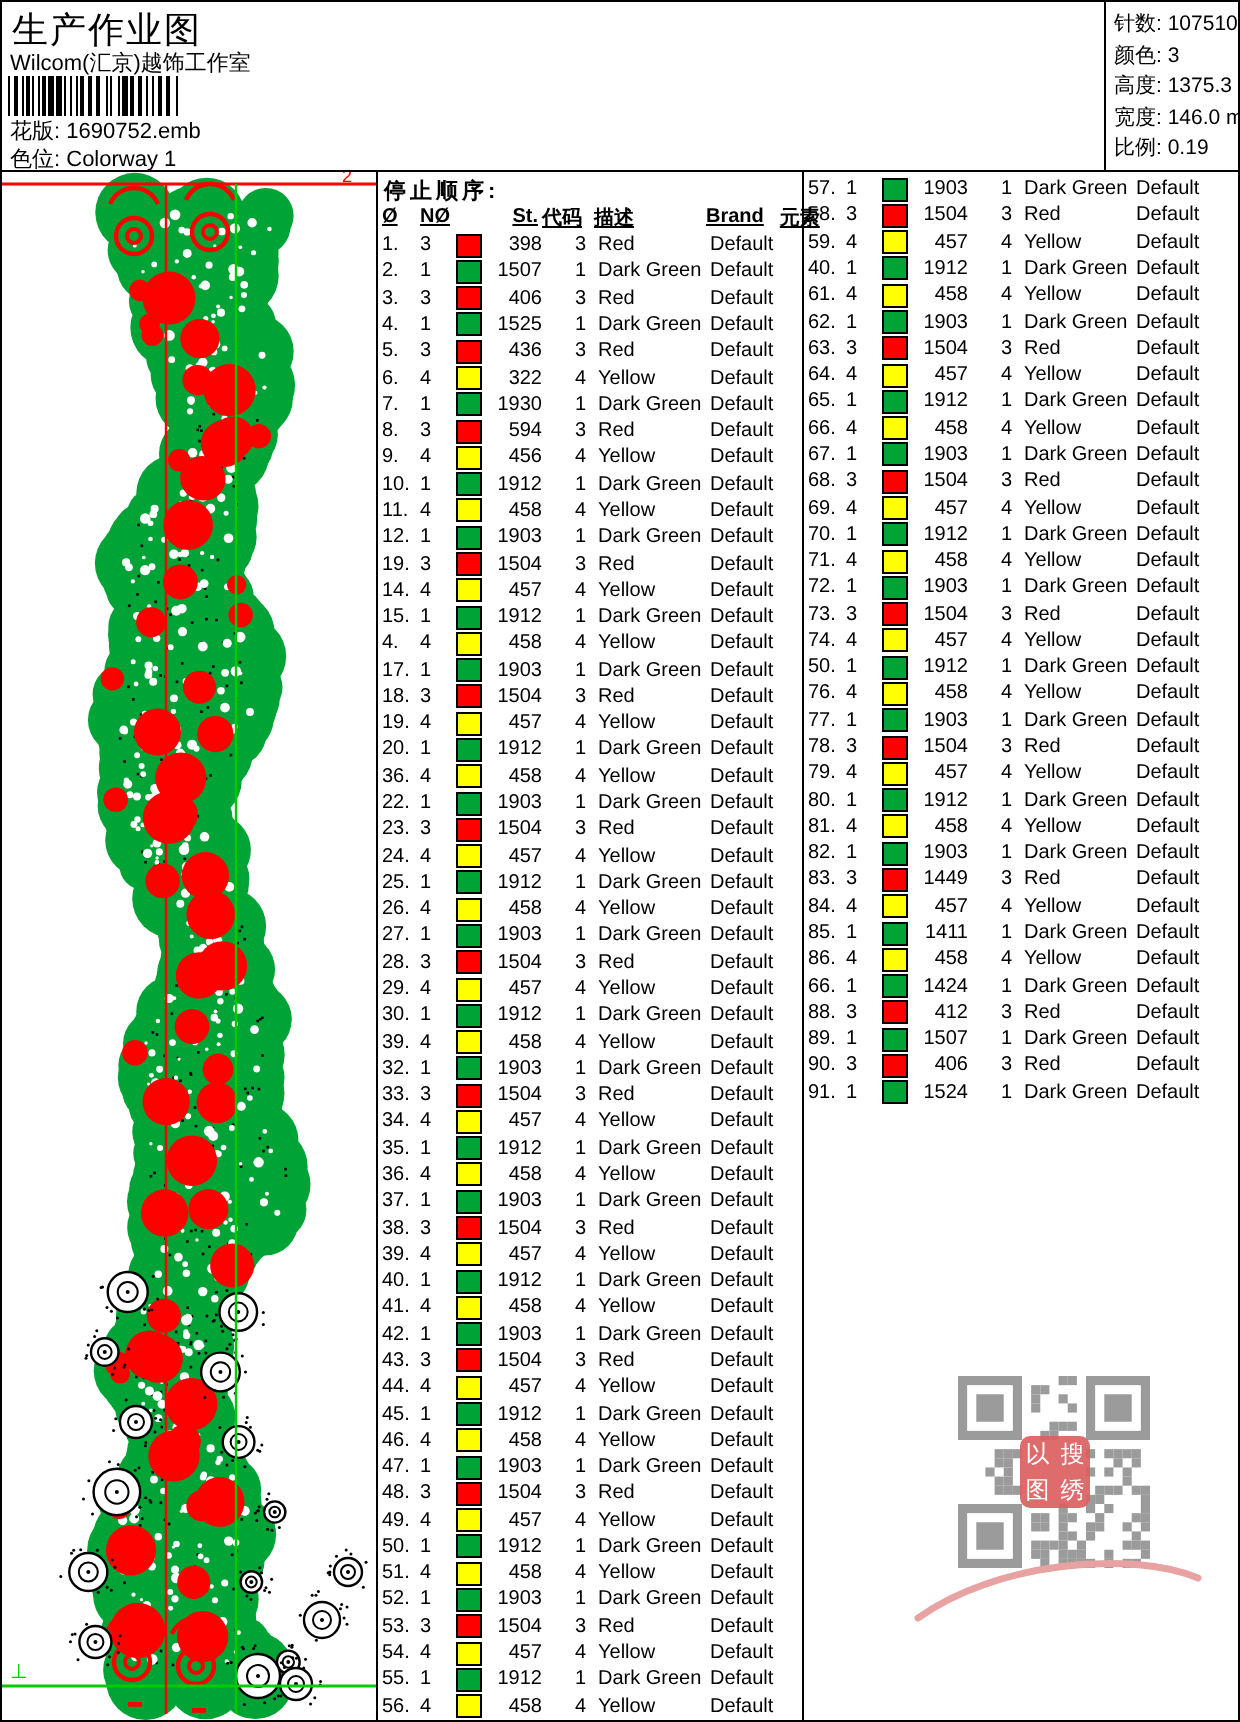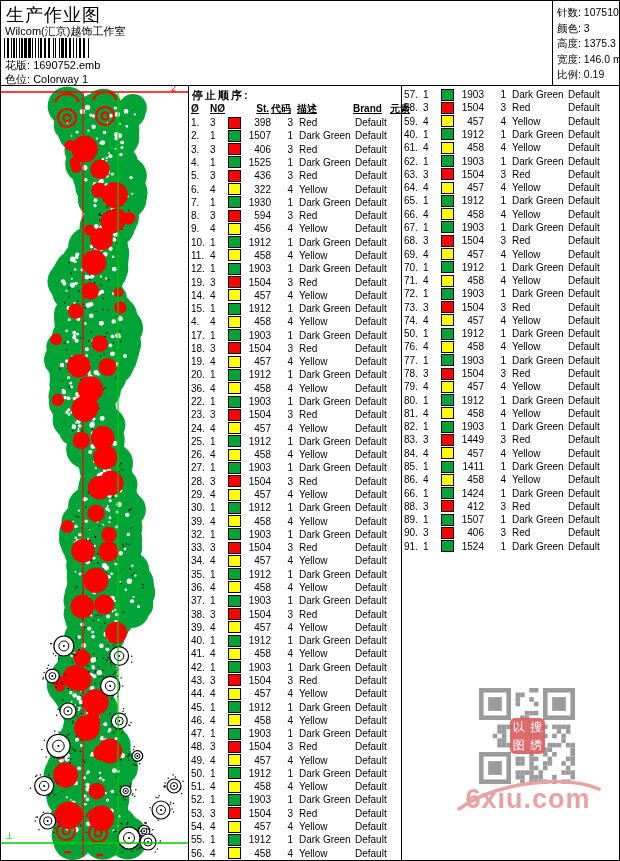--- a/index.html
+++ b/index.html
@@ -2448,15 +2448,14 @@
     </svg>
   <div class="seal" id="seal">
       <span style="order: 0;">以</span>
       <span style="order: 2;">图</span>
       <span style="order: 1;">搜</span>
       <span style="order: 3;">绣</span>
     </div>
   <svg class="swoosh" viewBox="0 0 150 42">
     <path d="M6,36 C45,8 112,2 146,16" fill="none" stroke="#e9a2a2" stroke-width="3.5" stroke-linecap="round"></path>
   </svg>
-  <div class="wm">6xiu.com</div>
 
 </div>
 
 </body></html>

